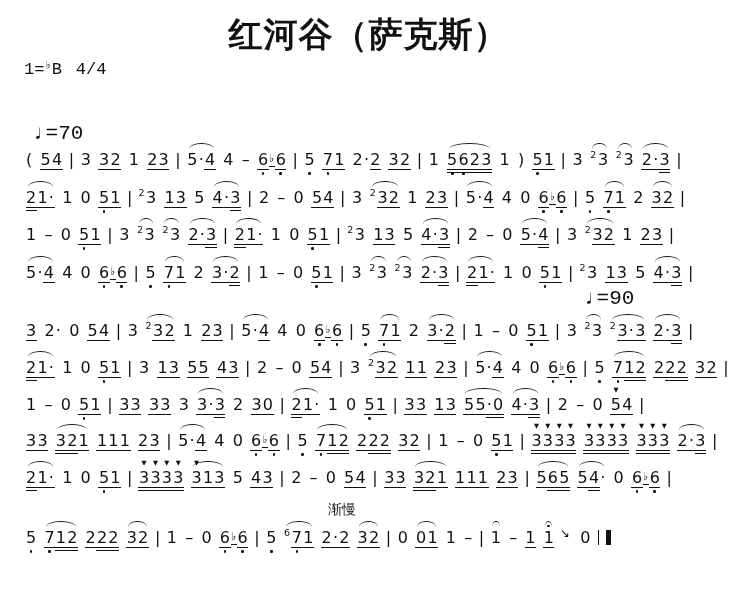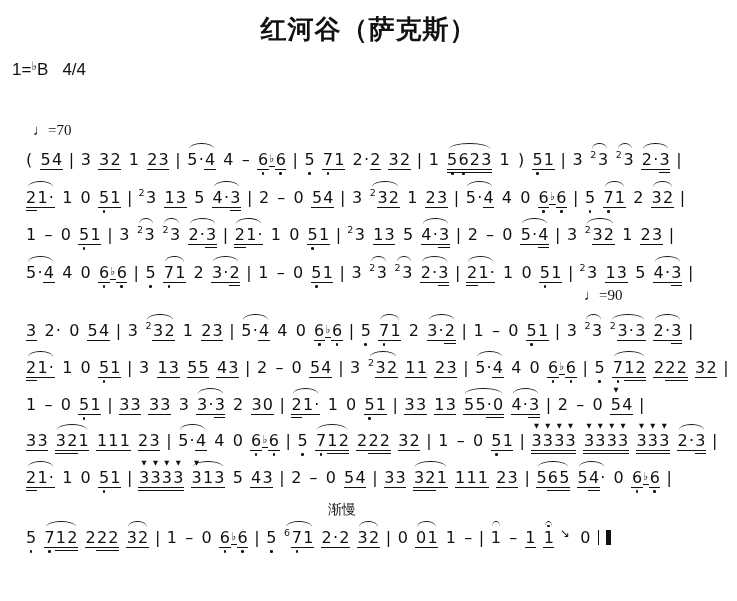--- a/index.html
+++ b/index.html
@@ -1,25 +1,25 @@
 <!DOCTYPE html>
 <html><head>
 <meta charset="utf-8">
 <style>
   html,body{margin:0;padding:0;background:#fff;}
   .page{position:relative;width:737px;height:601px;background:#fff;color:#111;overflow:hidden;
         font-family:"DejaVu Sans",sans-serif;}
   .title{position:absolute;top:12px;left:0;width:100%;text-align:center;margin:0;
-         font-family:"Liberation Serif",serif;font-weight:bold;font-size:26px;letter-spacing:1px;}
+         font-family:"Liberation Serif",serif;font-weight:bold;font-size:34px;letter-spacing:1px;}
   .credits{position:absolute;top:38px;right:30px;text-align:left;font-size:14px;line-height:22px;
            font-family:"Liberation Serif",serif;}
-  .keysig{position:absolute;top:60px;left:12px;font-size:17px;font-family:Liberation Sans, sans-serif;}
+  .keysig{position:absolute;top:60px;left:24px;font-size:17px;font-family:Liberation Mono, monospace;}
   .ksflat{font-size:12px;position:relative;top:-5px;}
   .meter{margin-left:14px;}
-  .tempo{position:absolute;font-size:15px;font-family:Liberation Serif, serif;}
+  .tempo{position:absolute;font-size:21px;font-family:Liberation Mono, monospace;}
   .t1{top:122px;left:33px;}
   .t2{top:287px;left:584px;}
   .rall{position:absolute;top:501px;left:328px;font-size:14px;font-family:"Liberation Serif",serif;}
   .score{position:absolute;top:0;left:0;width:737px;height:601px;}
   .sline{position:absolute;left:22px;right:4px;white-space:nowrap;height:24px;
          font-size:16px;font-family:"DejaVu Sans",sans-serif;}
   .tk{position:relative;display:inline-block;margin:0 3.5px;}
   .bl{display:inline-block;margin:0 2.5px;}
   .n{position:relative;display:inline-block;padding:0 .6px;line-height:1.15;}
   .u1{border-bottom:1.3px solid #111;}

